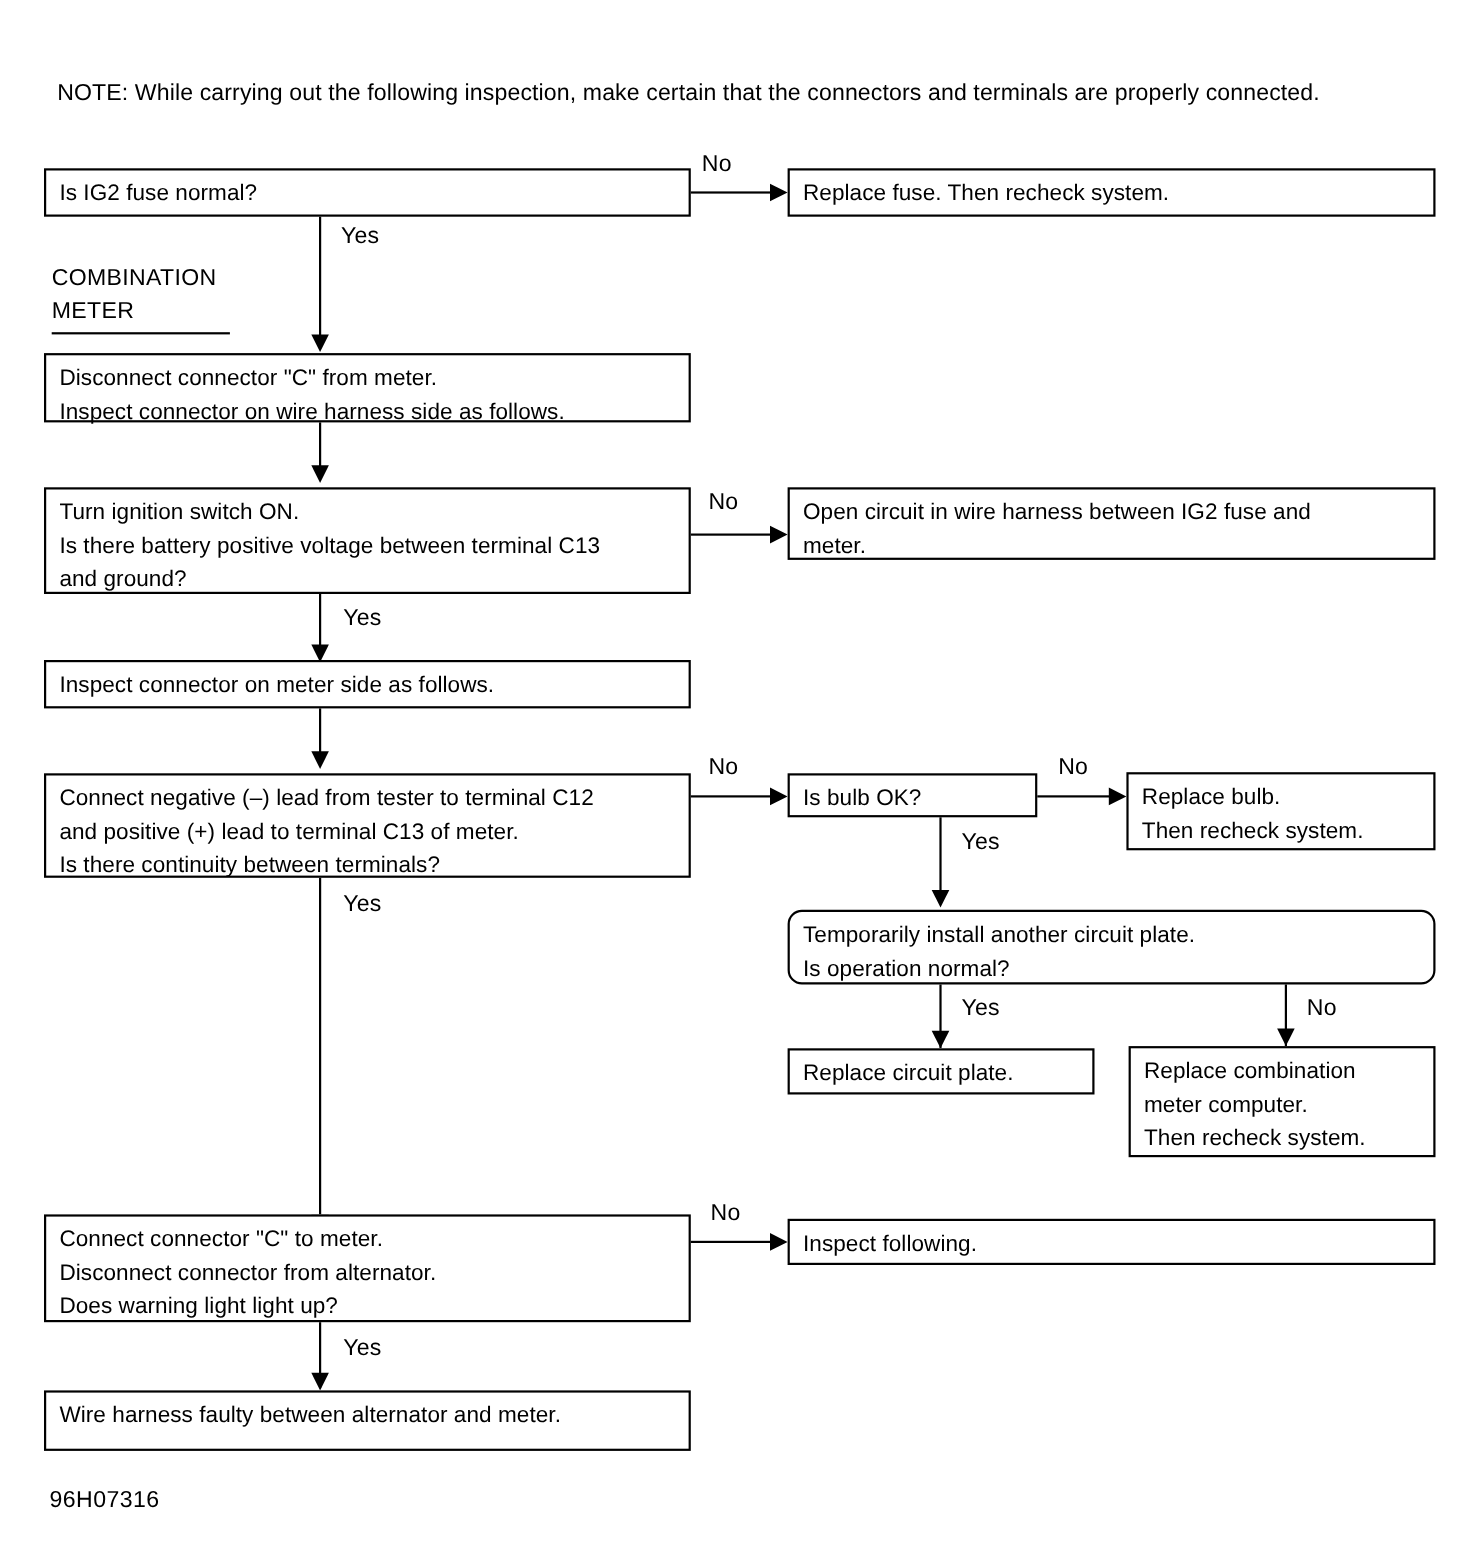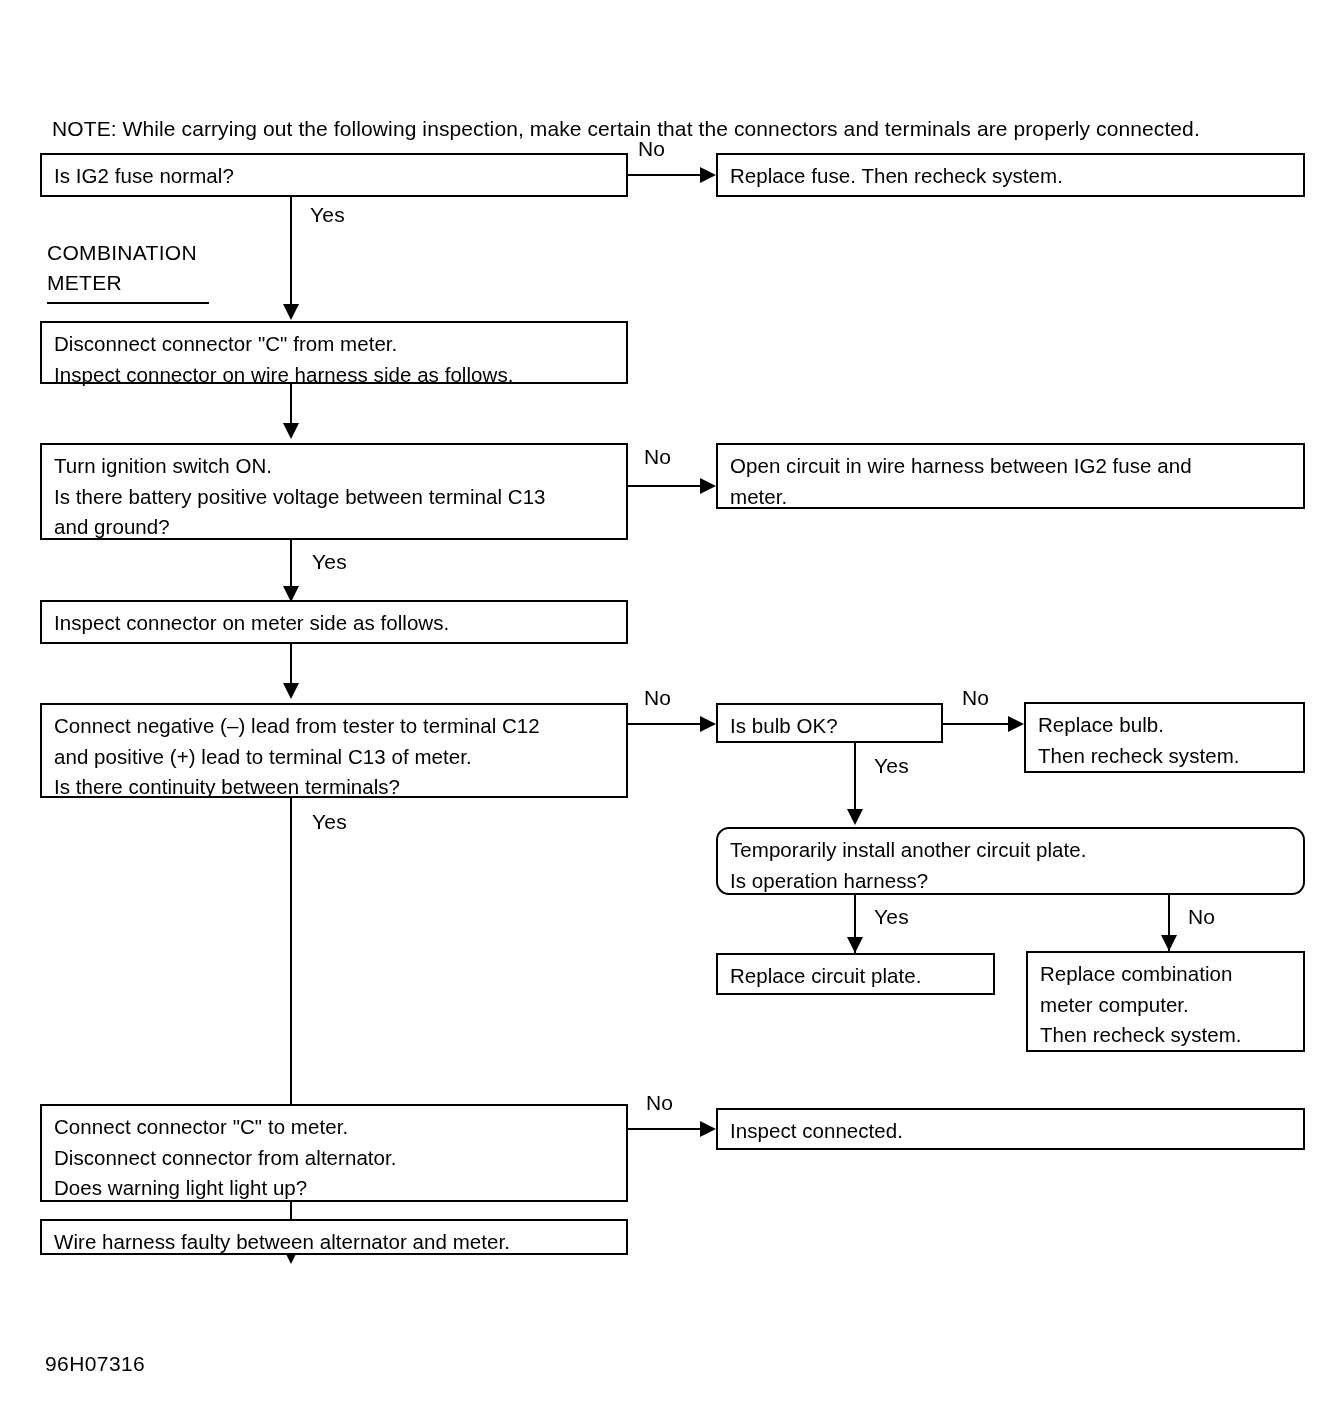--- a/index.html
+++ b/index.html
@@ -20,21 +20,20 @@
     overflow: hidden;
   }
   .note {
     position: absolute;
     left: 52px;
     top: 70px;
     width: 1240px;
     font-size: 21px;
     line-height: 1.45;
     letter-spacing: 0.1px;
-    margin-top: 44px;
   }
   .section-label {
     position: absolute;
     font-size: 21px;
     line-height: 1.42;
     letter-spacing: 0.3px;
   }
   .section-label .rule {
     display: block;
     width: 162px;
@@ -175,21 +174,21 @@
     <span class="ln">Replace bulb.</span>
     <span class="ln">Then recheck system.</span>
   </div>
 
   <div class="vline" style="left:854px; top:743px; height:68px;"></div>
   <div class="arrow-down" style="left:847px; top:809px;"></div>
   <div class="edge-label" style="left:874px; top:754px;">Yes</div>
 
   <div class="box" style="left:716px; top:827px; width:589px; height:68px;border-radius:13px;">
     <span class="ln">Temporarily install another circuit plate.</span>
-    <span class="ln">Is operation harness?</span>
+    <span class="ln">Is operation normal?</span>
   </div>
 
   <div class="vline" style="left:854px; top:895px; height:58px;"></div>
   <div class="arrow-down" style="left:847px; top:937px;"></div>
   <div class="edge-label" style="left:874px; top:905px;">Yes</div>
 
   <div class="vline" style="left:1168px; top:895px; height:56px;"></div>
   <div class="arrow-down" style="left:1161px; top:935px;"></div>
   <div class="edge-label" style="left:1188px; top:905px;">No</div>
 
@@ -211,26 +210,26 @@
     <span class="ln">Connect connector "C" to meter.</span>
     <span class="ln">Disconnect connector from alternator.</span>
     <span class="ln">Does warning light light up?</span>
   </div>
 
   <div class="hline" style="left:628px; top:1128px; width:74px;"></div>
   <div class="arrow-right" style="left:700px; top:1121px;"></div>
   <div class="edge-label" style="left:646px; top:1091px;">No</div>
 
   <div class="box" style="left:716px; top:1108px; width:589px; height:42px;">
-    <span class="ln">Inspect connected.</span>
+    <span class="ln">Inspect following.</span>
   </div>
 
   <div class="vline" style="left:290px; top:1202px; height:60px;"></div>
   <div class="arrow-down" style="left:283px; top:1248px;"></div>
   <div class="edge-label" style="left:312px; top:1214px;">Yes</div>
 
-  <div class="box" style="left:40px; top:1219px; width:588px; height:36px;">
+  <div class="box" style="left:40px; top:1264px; width:588px; height:55px;">
     <span class="ln">Wire harness faulty between alternator and meter.</span>
   </div>
 
   <div class="figure-id" style="left:45px; top:1320px;margin-top:32px;">96H07316</div>
 
 </div>
 
 </body></html>

